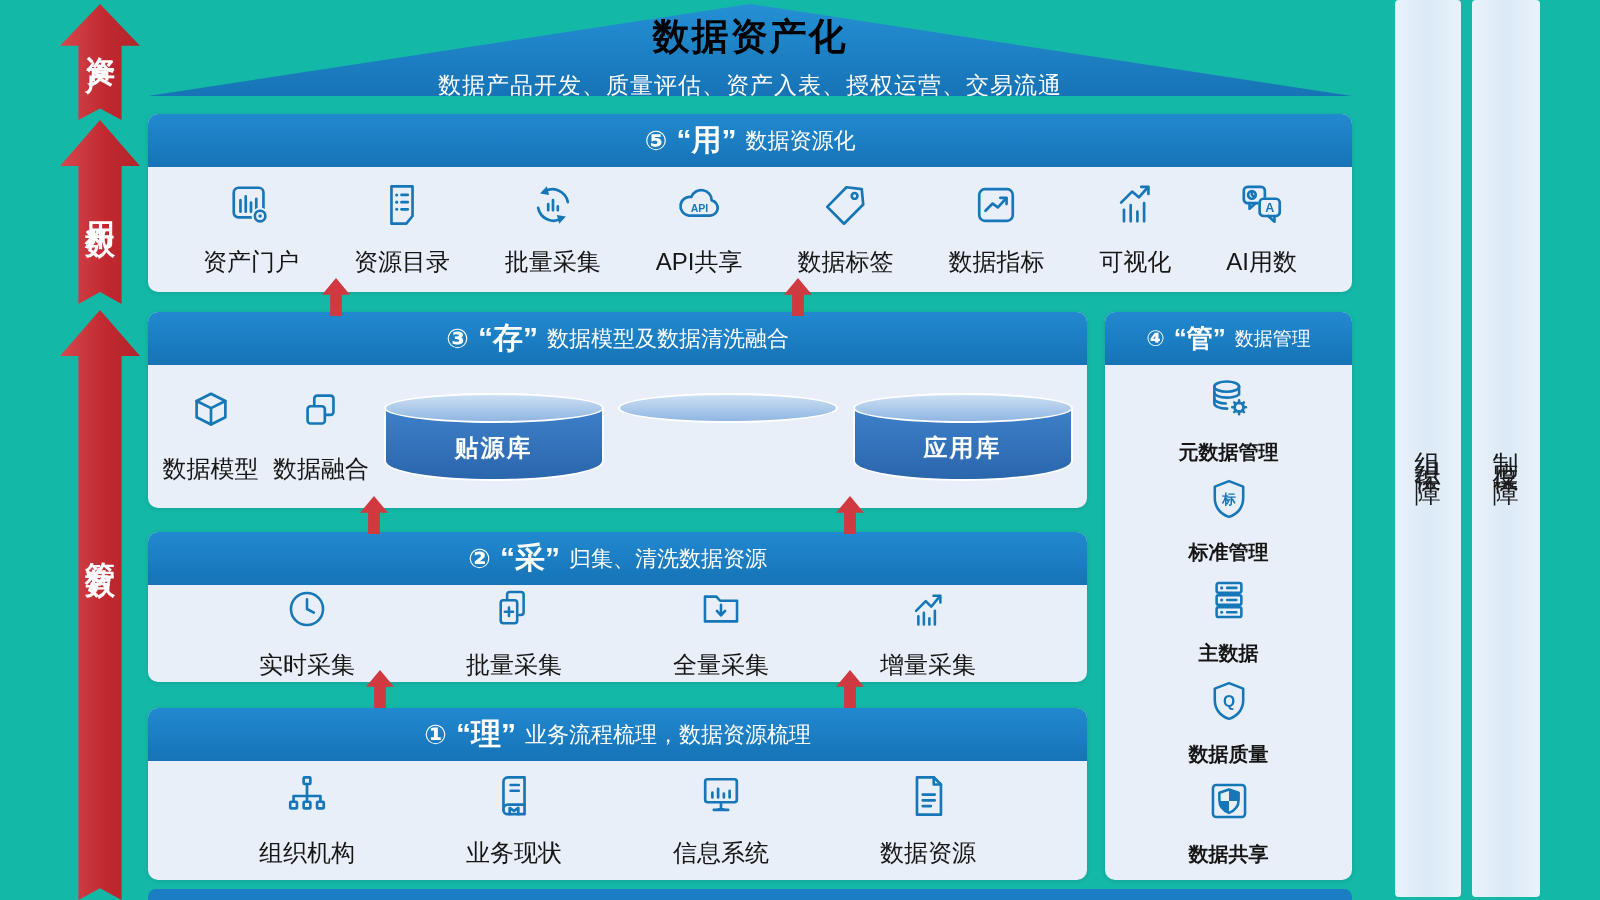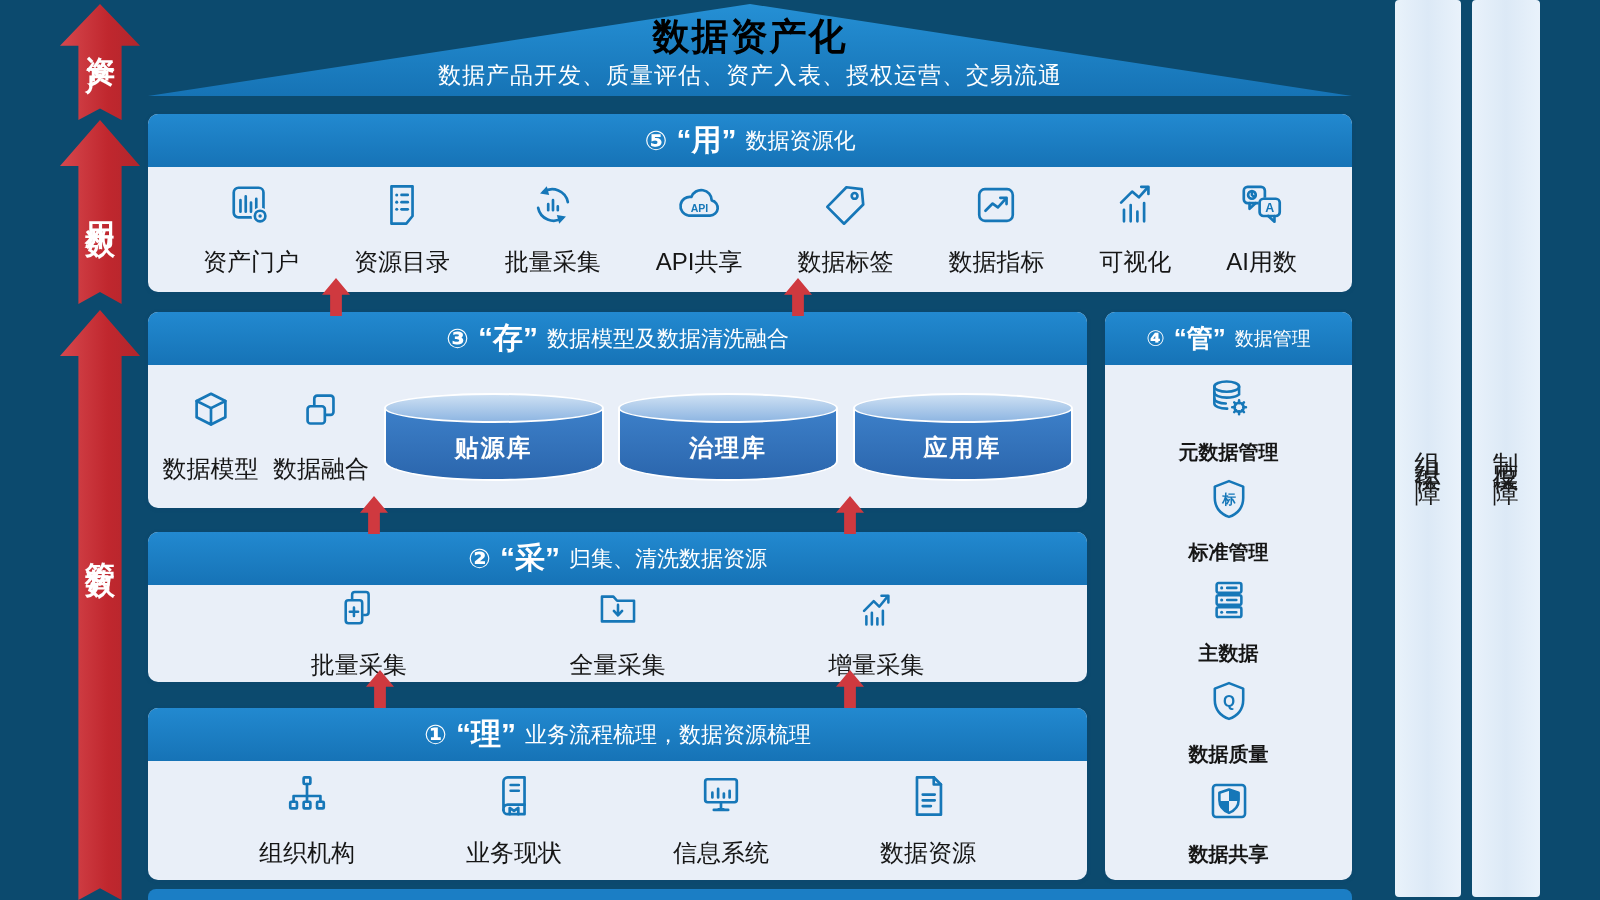--- a/index.html
+++ b/index.html
@@ -1,34 +1,34 @@
 <!DOCTYPE html>
 <html><head>
 <meta charset="utf-8">
 <title>数据资产化</title>
 <style>
   html,body{margin:0;padding:0;background:#fff;}
-  .stage{position:relative;width:1600px;height:900px;background:#0c4a6e;overflow:hidden;
+  .stage{position:relative;width:1600px;height:900px;background:#14b8a6;overflow:hidden;
          font-family:"Liberation Sans","DejaVu Sans",sans-serif;}
 
   
   .bigarrow{position:absolute;left:60px;width:80px;background:linear-gradient(90deg,#d6484e 0%,#c0272e 60%,#b2262c 100%);}
   .a1{top:4px;height:116px;clip-path:polygon(50% 0,100% 36%,77% 36%,77% 100%,50% 90%,23% 100%,23% 36%,0 36%);}
   .a2{top:120px;height:184px;clip-path:polygon(50% 0,100% 25%,77% 25%,77% 100%,50% 93.5%,23% 100%,23% 25%,0 25%);}
   .a3{top:310px;height:590px;clip-path:polygon(50% 0,100% 7.8%,77% 7.8%,77% 100%,50% 98%,23% 100%,23% 7.8%,0 7.8%);}
   .bigarrow span{position:absolute;left:50%;transform:translateX(-50%);writing-mode:vertical-rl;text-orientation:upright;
                  color:#fff;font-weight:700;font-size:30px;letter-spacing:7px;line-height:1;}
   .a1 span{top:28px;} .a2 span{top:78px;} .a3 span{top:228px;}
 
   
   .roof{position:absolute;left:148px;top:4px;width:1204px;height:92px;
         background:linear-gradient(180deg,#2590d5,#1673b5);
         clip-path:polygon(50% 0,100% 100%,0 100%);text-align:center;}
   .roof-title{position:absolute;top:8px;left:0;right:0;font-size:37px;font-weight:800;color:#000;letter-spacing:2px;}
-  .roof-sub{position:absolute;top:56px;left:0;right:0;font-size:23px;color:#fff;letter-spacing:1px;}
+  .roof-sub{position:absolute;top:66px;left:0;right:0;font-size:23px;color:#fff;letter-spacing:1px;}
 
   
   .panel{position:absolute;background:#e9eff8;border-radius:10px;box-shadow:0 1px 4px rgba(20,60,110,.18);overflow:hidden;}
   .bar{height:53px;background:linear-gradient(180deg,#2289d0,#1673b6);display:flex;align-items:center;justify-content:center;gap:9px;color:#fff;}
   .hnum{font-size:27px;font-weight:600;} .hkey{font-size:30px;font-weight:800;} .hrest{font-size:22px;font-weight:500;}
   .l4 .hnum{font-size:22px;} .l4 .hkey{font-size:26px;} .l4 .hrest{font-size:19px;}
   .pbody{display:flex;justify-content:space-evenly;align-items:center;}
   .l5{left:148px;top:114px;width:1204px;height:178px;} .l5 .pbody{height:125px;}
   .l3{left:148px;top:312px;width:939px;height:196px;}  .l3 .pbody{height:143px;}
   .l4{left:1105px;top:312px;width:247px;height:568px;} .l4 .pbody{height:515px;flex-direction:column;}
@@ -200,23 +200,20 @@
         <span class="lbl">数据融合</span>
       </div>
       <div class="cyl">
         <div class="cyl-top"></div>
         <div class="cyl-body">
           <span>贴源库</span>
         </div>
       </div>
       <div class="cyl">
         <div class="cyl-top"></div>
-        <div class="cyl-body">
-          <span>治理库</span>
-        </div>
       </div>
       <div class="cyl">
         <div class="cyl-top"></div>
         <div class="cyl-body">
           <span>应用库</span>
         </div>
       </div>
     </div>
   </section>
 
@@ -280,20 +277,27 @@
 
   <section class="panel l2">
     <header class="bar">
       <span class="hnum">②</span>
       <span class="hkey">“采”</span>
       <span class="hrest">归集、清洗数据资源</span>
     </header>
     <div class="pbody">
       <div class="item">
         <span><svg class="ic" viewBox="0 0 48 48">
+          <circle cx="24" cy="24" r="17.5"></circle>
+              <path d="M24 13.5V24L31.5 28"></path>
+        </svg></span>
+        <span class="lbl">实时采集</span>
+      </div>
+      <div class="item">
+        <span><svg class="ic" viewBox="0 0 48 48">
           <rect x="16.5" y="5.5" width="18" height="25" rx="3"></rect>
           <rect class="mask" x="8.5" y="13.5" width="20" height="27" rx="3"></rect>
           <rect x="9.5" y="14.5" width="18" height="25" rx="3"></rect>
           <path d="M14 27h9M18.5 22.5v9"></path>
         </svg></span>
         <span class="lbl">批量采集</span>
       </div>
       <div class="item">
         <span><svg class="ic" viewBox="0 0 48 48">
           <path d="M6.5 10.5H19L23 15H41.5V37.5H6.5Z"></path>

